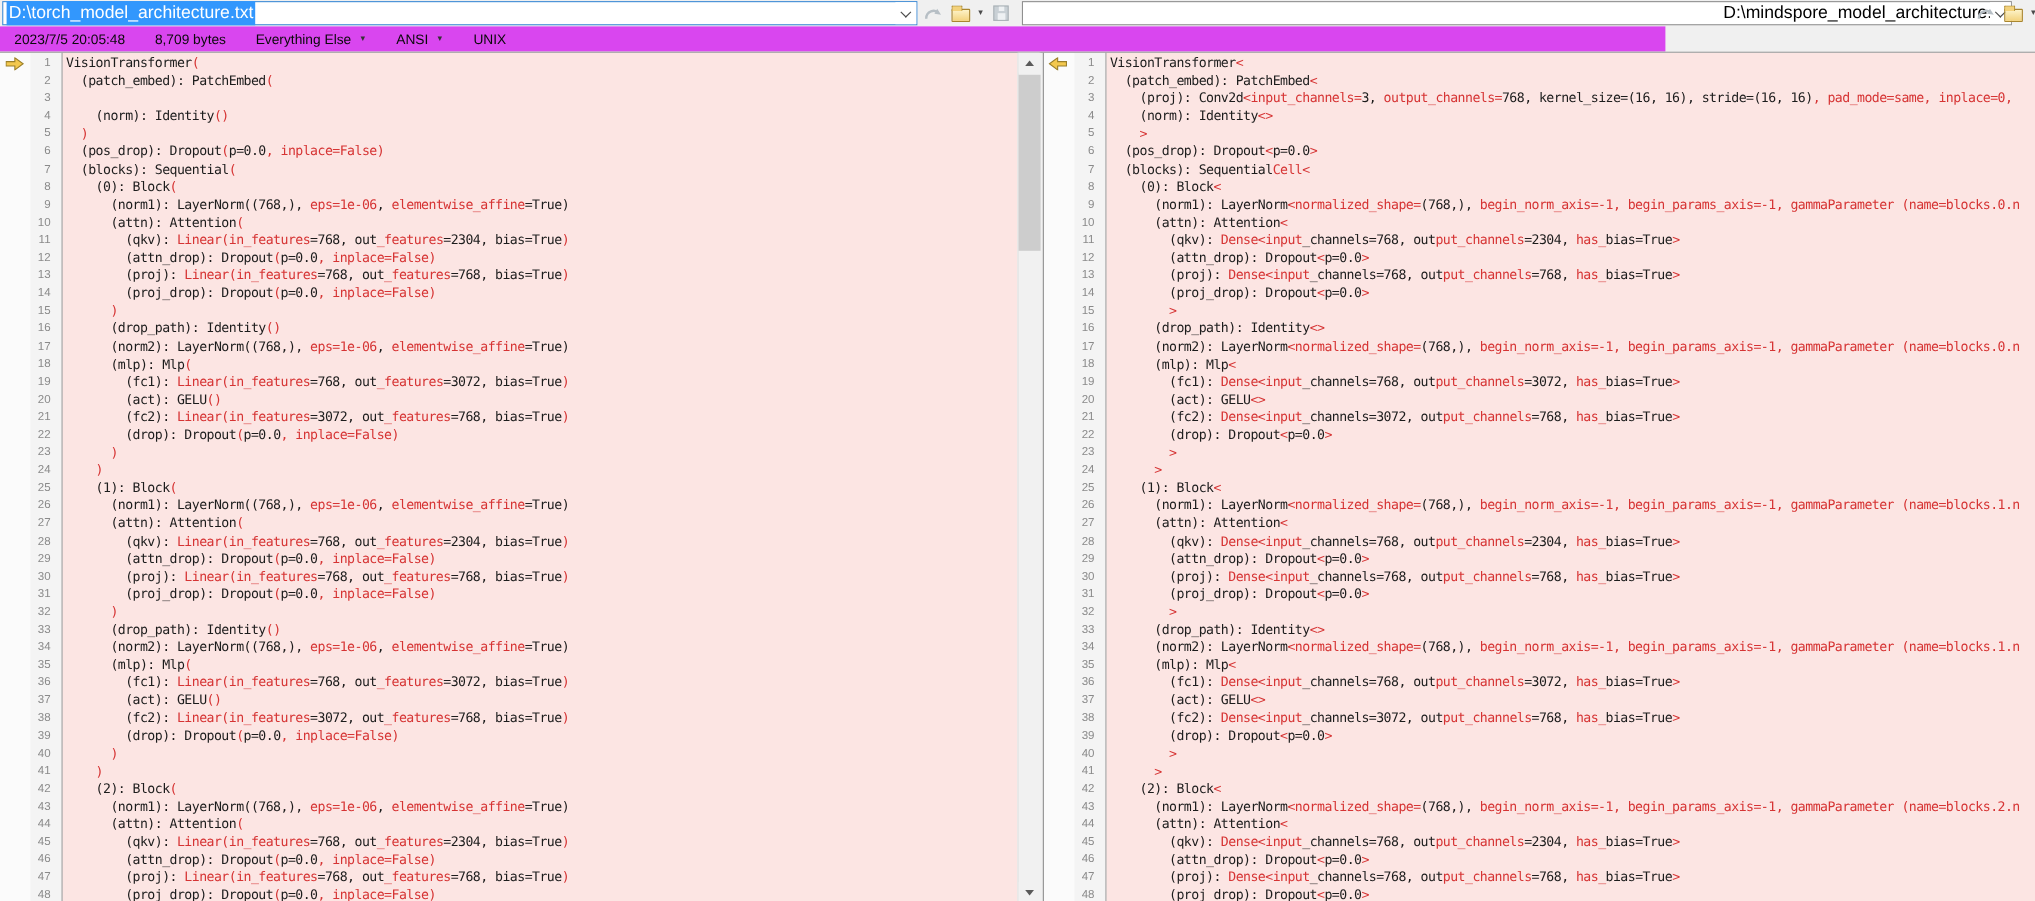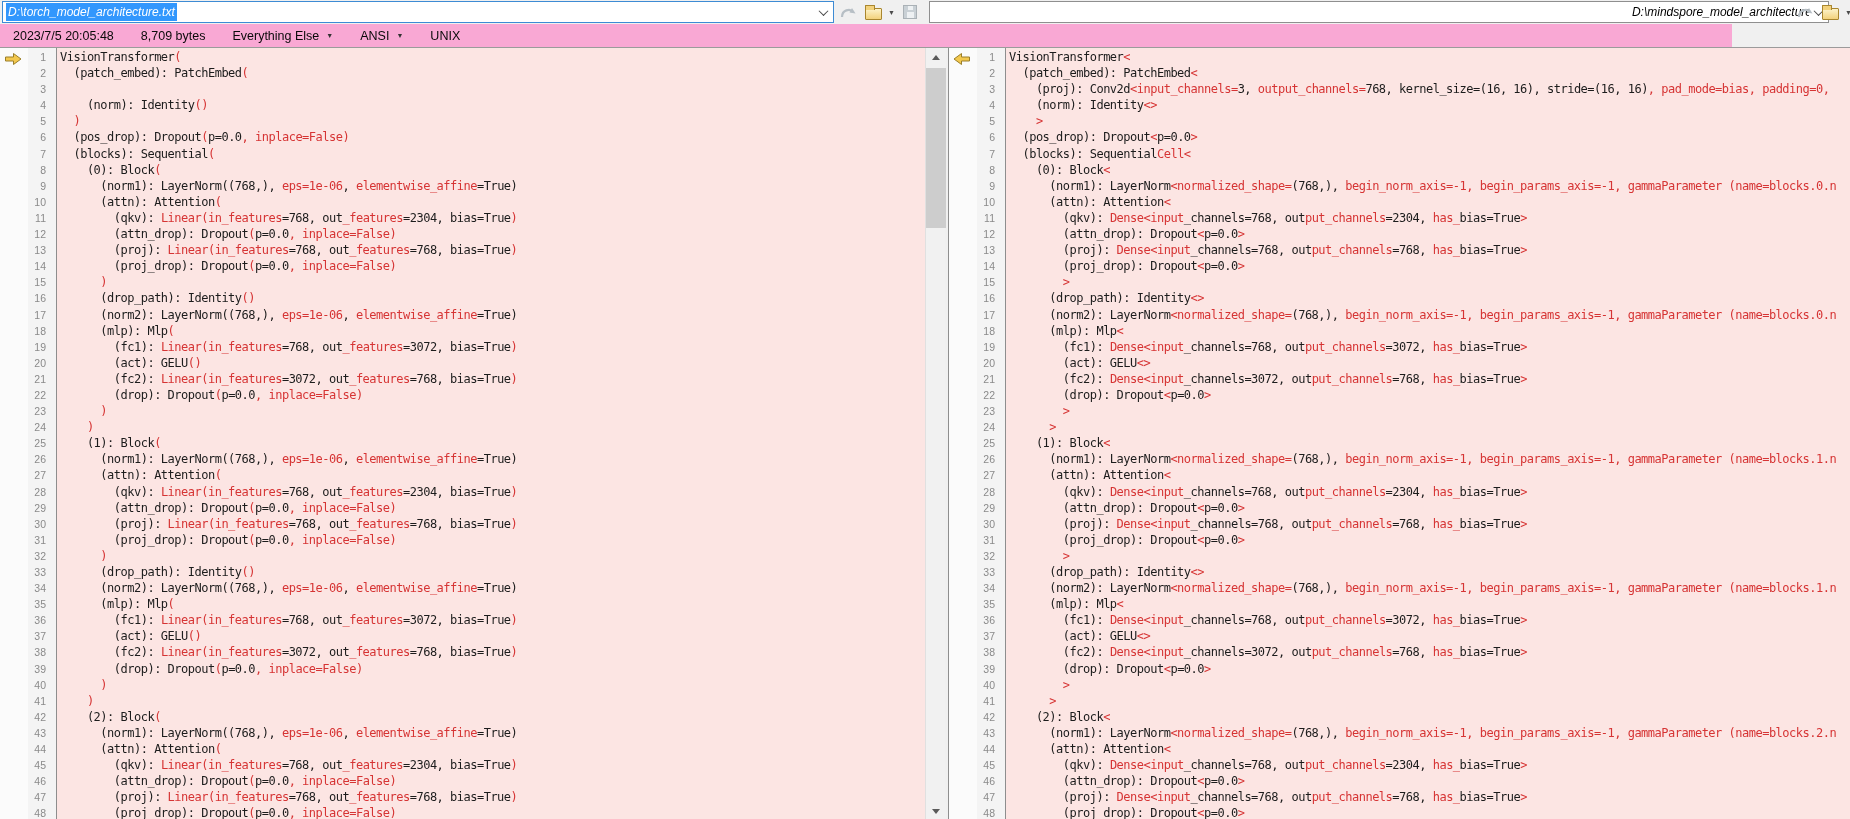--- a/index.html
+++ b/index.html
@@ -5,35 +5,35 @@
   * { margin:0; padding:0; box-sizing:border-box; }
   html,body { width:1850px; height:819px; overflow:hidden; background:#f0f0f0;
     font-family:"Liberation Sans", sans-serif; }
   #app { position:relative; width:1850px; height:819px; background:#f0f0f0; }
 
   
   .toolbar { position:absolute; left:0; top:0; width:1850px; height:24px; background:#f0f0f0; }
   .combo { position:absolute; top:1px; height:22px; background:#fff; display:flex; align-items:center; }
   .combo.focused { border:1px solid #3d8bd4; }
   .combo.plain   { border:1px solid #8f8f8f; }
-  .combo-text { font-size:12px; color:#000; padding-left:5px; white-space:nowrap; overflow:hidden;font-style:italic; }
+  .combo-text { font-size:16px; color:#000; padding-left:5px; white-space:nowrap; overflow:hidden; }
   .combo-text.selected { background:#3297fd; color:#fff; padding:2px 2px 2px 2px; margin-left:3px; }
   .combo-btn { position:absolute; right:0; top:0; width:19px; height:100%; display:flex; align-items:center; justify-content:center; background:#fff; }
   .chev { width:7px; height:7px; border-left:1.6px solid #4a4a4a; border-bottom:1.6px solid #4a4a4a; transform:rotate(-45deg) translate(1px,-1px); }
   .iconbar { position:absolute; top:1px; height:22px; display:flex; align-items:center; gap:5px; }
   .tool-ic { width:20px; height:20px; display:flex; align-items:center; justify-content:center; }
   .folder { position:relative; width:17px; height:12px; background:linear-gradient(#fdf3c9,#f3d27c); border:1px solid #a9862e; border-radius:1px; margin-top:3px; }
   .folder::before { content:""; position:absolute; left:-1px; top:-4px; width:8px; height:4px; background:#f3d27c; border:1px solid #a9862e; border-bottom:none; border-radius:1px 1px 0 0; }
   .caret { font-size:7px; color:#4a4a4a; line-height:1; }
   .floppy { position:relative; width:14px; height:14px; background:#c9d0d5; border:1px solid #aab1b6; }
   .floppy::before { content:""; position:absolute; left:3px; bottom:0; width:7px; height:6px; background:#eef1f3; }
   .floppy::after { content:""; position:absolute; left:4px; top:0; width:5px; height:4px; background:#eef1f3; }
 
   
-  .statusrow { position:absolute; left:0; top:24px; width:1732px; height:23px; background:#f9a8d4; }
+  .statusrow { position:absolute; left:0; top:24px; width:1514px; height:23px; background:#d946ef; }
   .status-group { position:absolute; top:0; height:23px; display:flex; align-items:center; gap:27px; font-size:12.5px; color:#0a0a0a; white-space:nowrap; }
   .status-item { display:flex; align-items:center; gap:7px; }
   .status-item .caret { font-size:7px; color:#333; }
 
   
   .content { position:absolute; left:0; top:47px; width:1850px; height:772px; border-top:1px solid #9b9b9b; background:#f0f0f0; }
   .pane { position:absolute; top:0; height:772px; overflow:hidden; }
   #pane-left  { left:0;  width:925px; }
   #pane-right { left:948px; width:902px; border-left:1px solid #8e8e8e; }
   .col-margin { position:absolute; top:0; bottom:0; left:0; width:28px; background:#fbfbfb; }
@@ -219,21 +219,21 @@
       <div class="col-sep"></div>
       <div class="col-text"></div>
       <div class="diff-marker" style="left:4px;">
         <svg width="17" height="12">
             <polygon points="16.5,4 8.5,4 8.5,0.5 1,6 8.5,11.5 8.5,8 16.5,8" fill="#f3c84e" stroke="#9a7f2a" stroke-width="1"></polygon>
           </svg>
       </div>
       <div class="lines">
           <div class="code-row"><span class="ln">1</span><span class="code"><span class="k">VisionTransformer</span><span class="r">&lt;</span></span></div>
           <div class="code-row"><span class="ln">2</span><span class="code"><span class="k">  (patch_embed): PatchEmbed</span><span class="r">&lt;</span></span></div>
-          <div class="code-row"><span class="ln">3</span><span class="code"><span class="k">    (proj): Conv2d</span><span class="r">&lt;input_channels=</span><span class="k">3, </span><span class="r">output_channels=</span><span class="k">768, kernel_size=(16, 16), stride=(16, 16)</span><span class="r">, pad_mode=bias, padding=0, </span></span></div>
+          <div class="code-row"><span class="ln">3</span><span class="code"><span class="k">    (proj): Conv2d</span><span class="r">&lt;input_channels=</span><span class="k">3, </span><span class="r">output_channels=</span><span class="k">768, kernel_size=(16, 16), stride=(16, 16)</span><span class="r">, pad_mode=same, inplace=0, </span></span></div>
           <div class="code-row"><span class="ln">4</span><span class="code"><span class="k">    (norm): Identity</span><span class="r">&lt;&gt;</span></span></div>
           <div class="code-row"><span class="ln">5</span><span class="code"><span class="r">    &gt;</span></span></div>
           <div class="code-row"><span class="ln">6</span><span class="code"><span class="k">  (pos_drop): Dropout</span><span class="r">&lt;</span><span class="k">p=0.0</span><span class="r">&gt;</span></span></div>
           <div class="code-row"><span class="ln">7</span><span class="code"><span class="k">  (blocks): Sequential</span><span class="r">Cell&lt;</span></span></div>
           <div class="code-row"><span class="ln">8</span><span class="code"><span class="k">    (0): Block</span><span class="r">&lt;</span></span></div>
           <div class="code-row"><span class="ln">9</span><span class="code"><span class="k">      (norm1): LayerNorm</span><span class="r">&lt;normalized_shape=</span><span class="k">(768,), </span><span class="r">begin_norm_axis=-1, begin_params_axis=-1, gammaParameter (name=blocks.0.n</span></span></div>
           <div class="code-row"><span class="ln">10</span><span class="code"><span class="k">      (attn): Attention</span><span class="r">&lt;</span></span></div>
           <div class="code-row"><span class="ln">11</span><span class="code"><span class="k">        (qkv): </span><span class="r">Dense&lt;input</span><span class="k">_channels=768, out</span><span class="r">put_channels</span><span class="k">=2304, </span><span class="r">has_</span><span class="k">bias=True</span><span class="r">&gt;</span></span></div>
           <div class="code-row"><span class="ln">12</span><span class="code"><span class="k">        (attn_drop): Dropout</span><span class="r">&lt;</span><span class="k">p=0.0</span><span class="r">&gt;</span></span></div>
           <div class="code-row"><span class="ln">13</span><span class="code"><span class="k">        (proj): </span><span class="r">Dense&lt;input</span><span class="k">_channels=768, out</span><span class="r">put_channels</span><span class="k">=768, </span><span class="r">has_</span><span class="k">bias=True</span><span class="r">&gt;</span></span></div>

